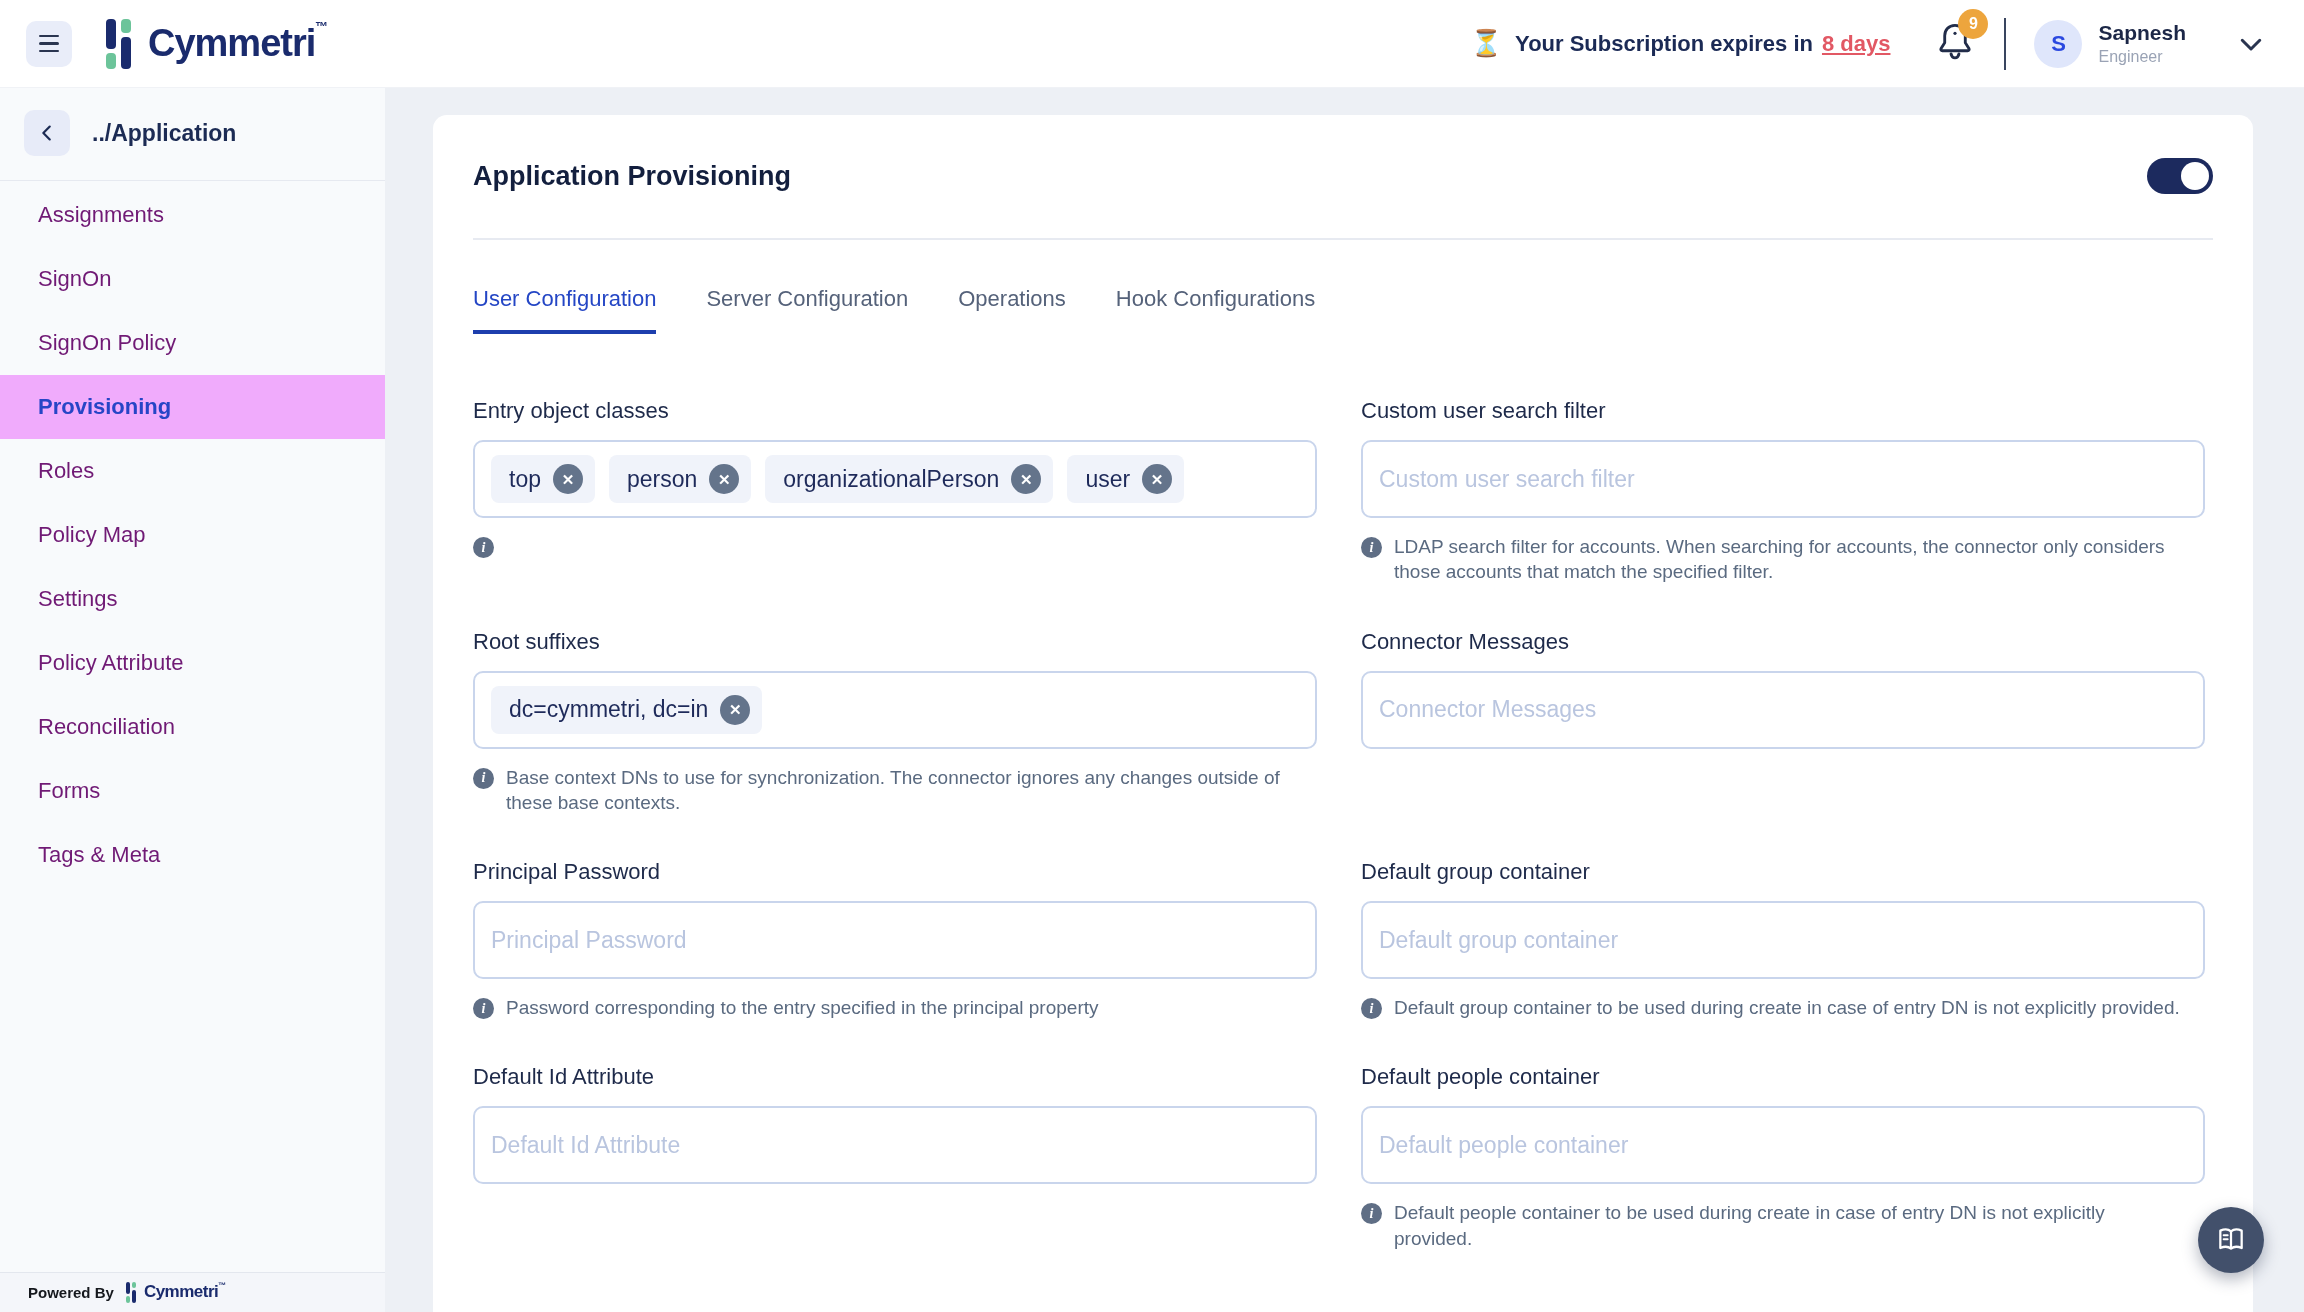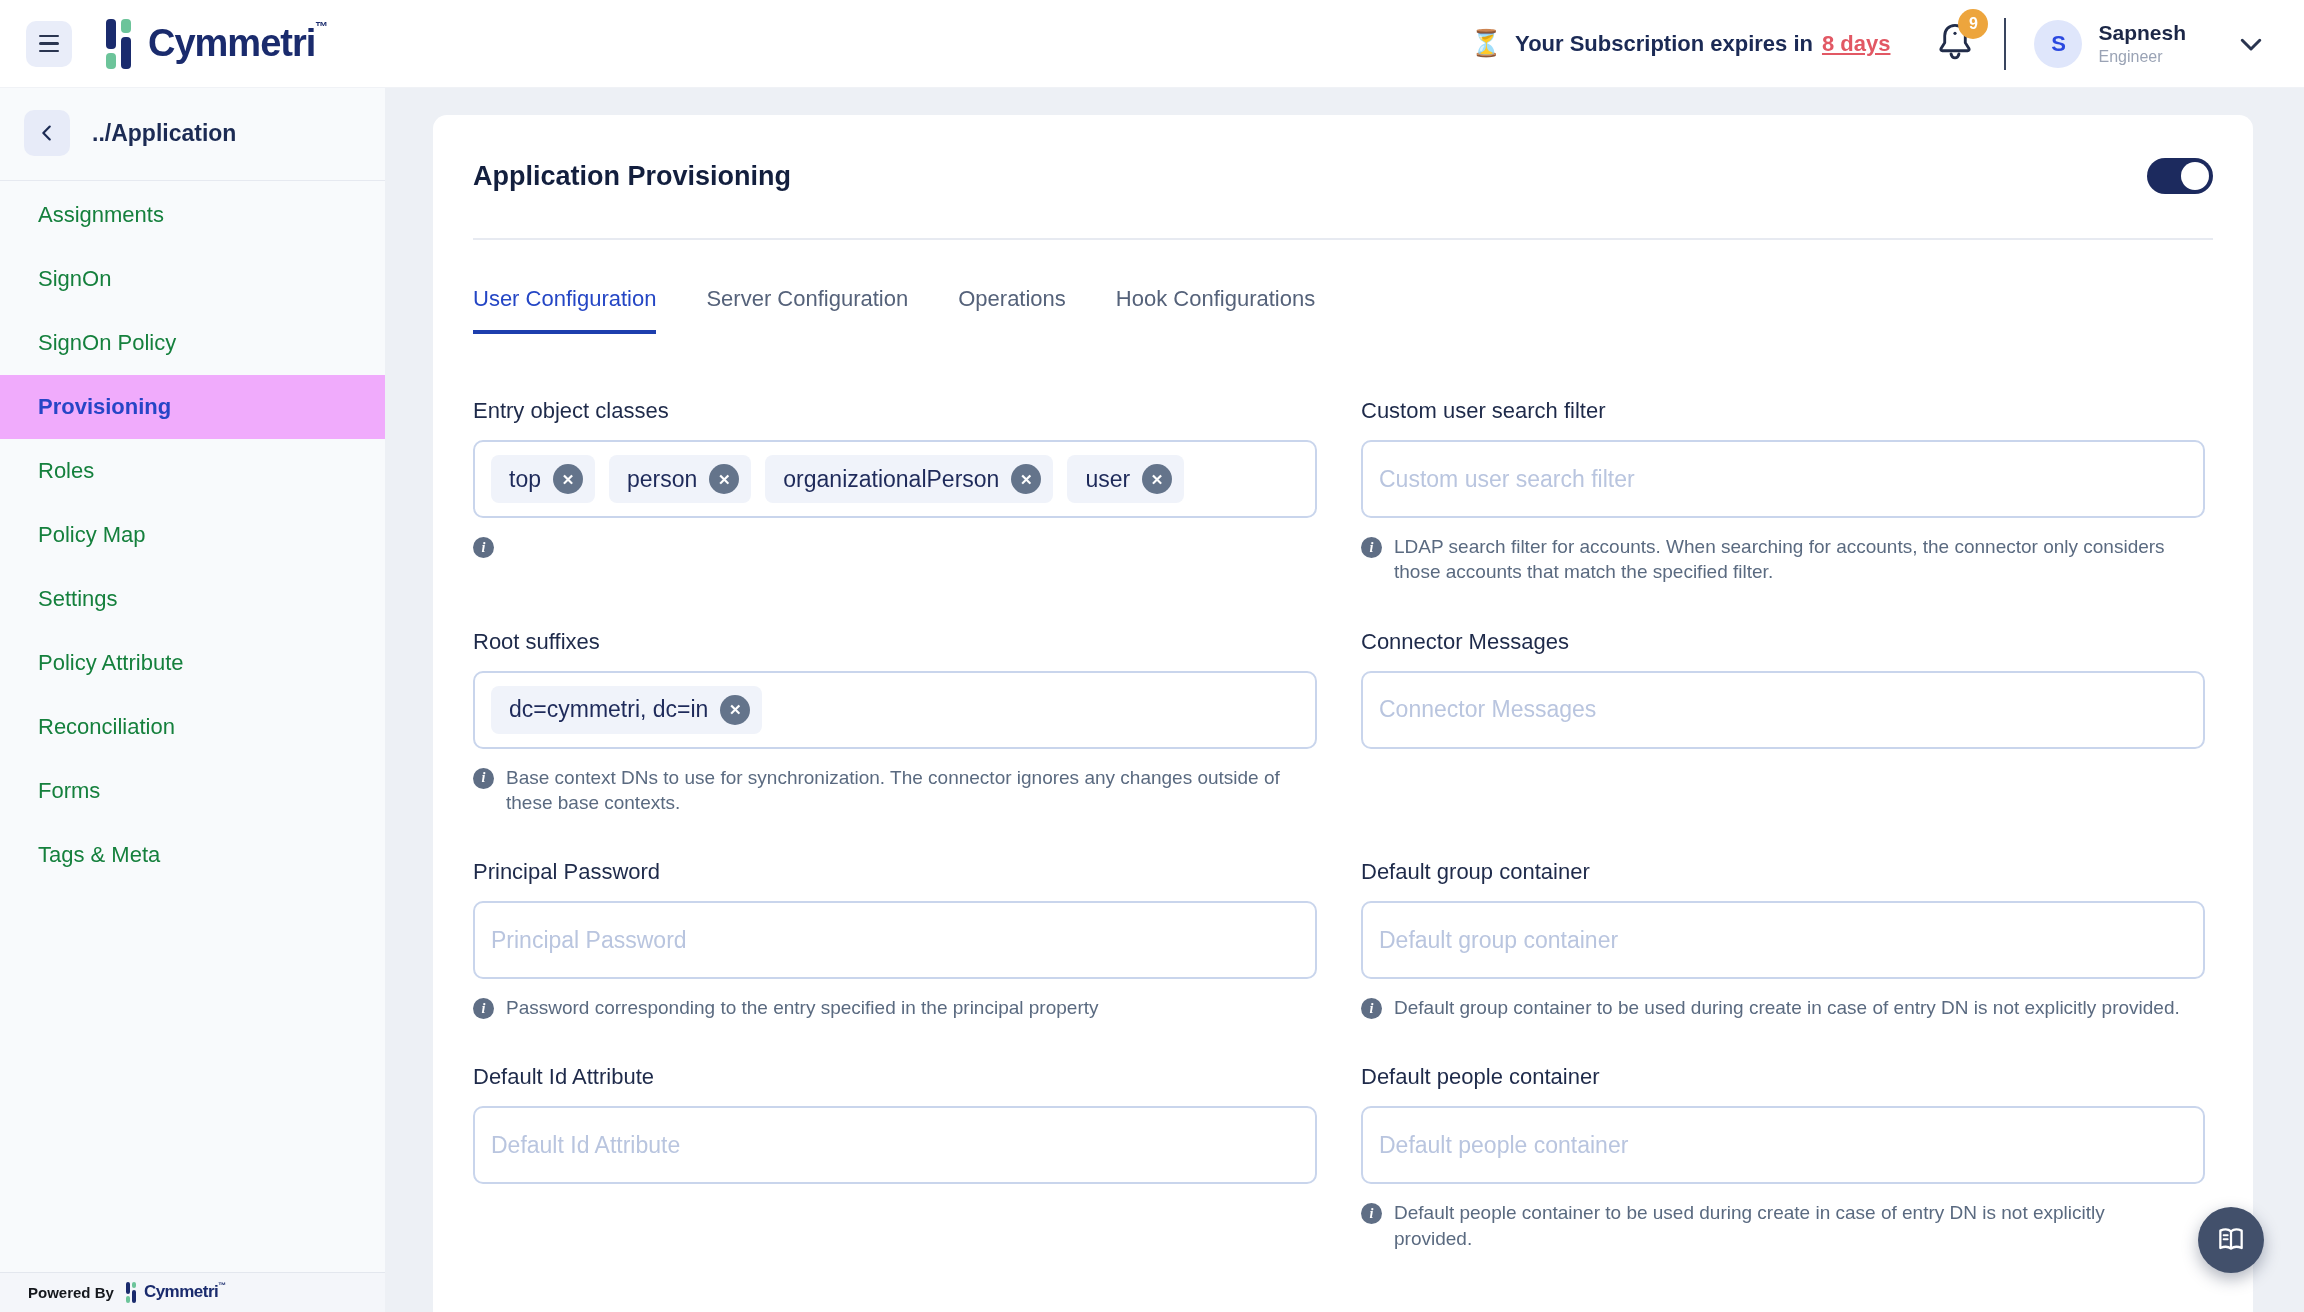--- a/index.html
+++ b/index.html
@@ -37,21 +37,21 @@
 
   
   .sidebar { position:absolute; top:88px; left:0; width:385px; height:1224px; background:#f8fafc; z-index:4;
              display:flex; flex-direction:column; }
   .back-row { display:flex; align-items:center; padding:22px 24px 24px 24px; }
   .back-btn { width:46px; height:46px; background:#e7ebf8; border:none; border-radius:10px; cursor:pointer;
               display:flex; align-items:center; justify-content:center; }
   .back-label { margin-left:22px; font-size:23px; font-weight:600; color:#1c2b54; }
   .sidebar-divider { height:1px; background:#e6e9f0; }
   .nav-list { margin-top:2px; }
-  .nav-item { height:64px; display:flex; align-items:center; padding-left:38px; font-size:22px; color:#15803d; cursor:pointer; }
+  .nav-item { height:64px; display:flex; align-items:center; padding-left:38px; font-size:22px; color:#701a75; cursor:pointer; }
   .nav-item.active { background:#f0abfc; color:#2645c6; font-weight:700; }
   .powered-bar { margin-top:auto; height:40px; background:#f4f6fa; border-top:1px solid #e3e7ee;
                  display:flex; align-items:center; padding-left:28px; }
   .powered-label { font-size:15px; font-weight:700; color:#15181d; margin-right:12px; }
   .powered-logo { display:flex; align-items:flex-start; }
   .powered-glyph { position:relative; width:15px; height:22px; margin-right:3px; margin-top:1px; }
   .powered-glyph .g1 { position:absolute; left:0; top:0; width:4px; height:12px; background:#1a2b6d; border-radius:2px; }
   .powered-glyph .g2 { position:absolute; left:0; top:14px; width:4px; height:7px; background:#6cc49a; border-radius:2px; }
   .powered-glyph .g3 { position:absolute; left:6px; top:0; width:4px; height:6px; background:#6cc49a; border-radius:2px; }
   .powered-glyph .g4 { position:absolute; left:6px; top:8px; width:4px; height:13px; background:#1a2b6d; border-radius:2px; }

